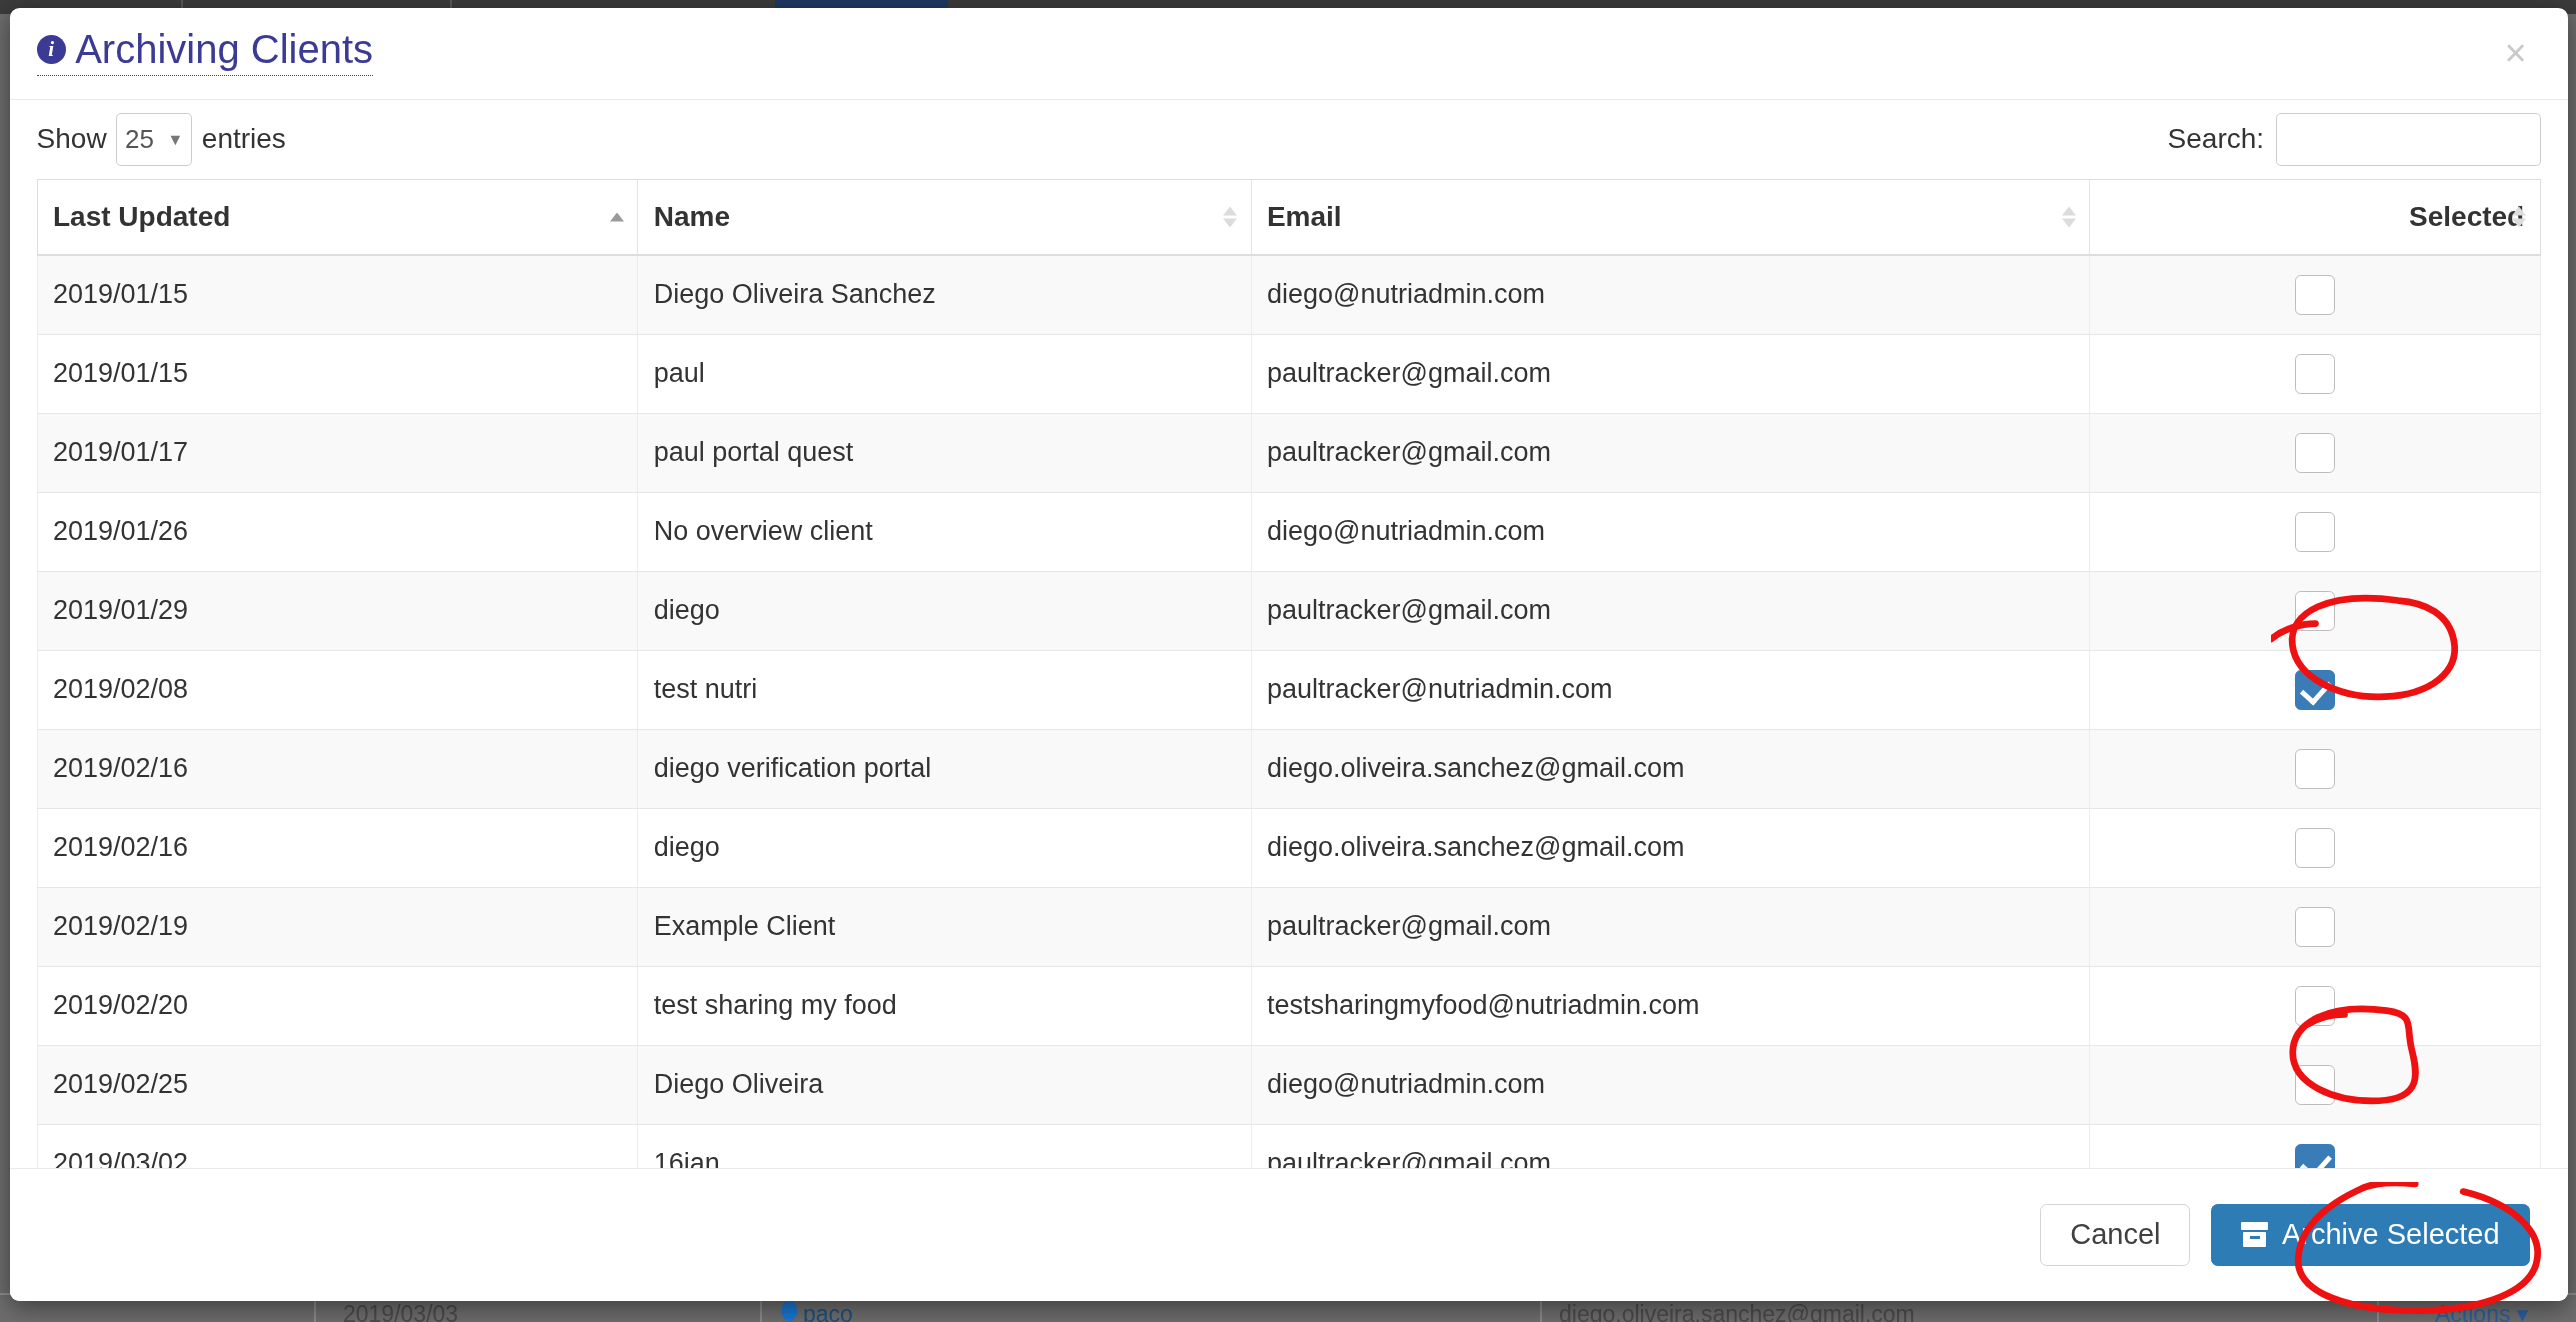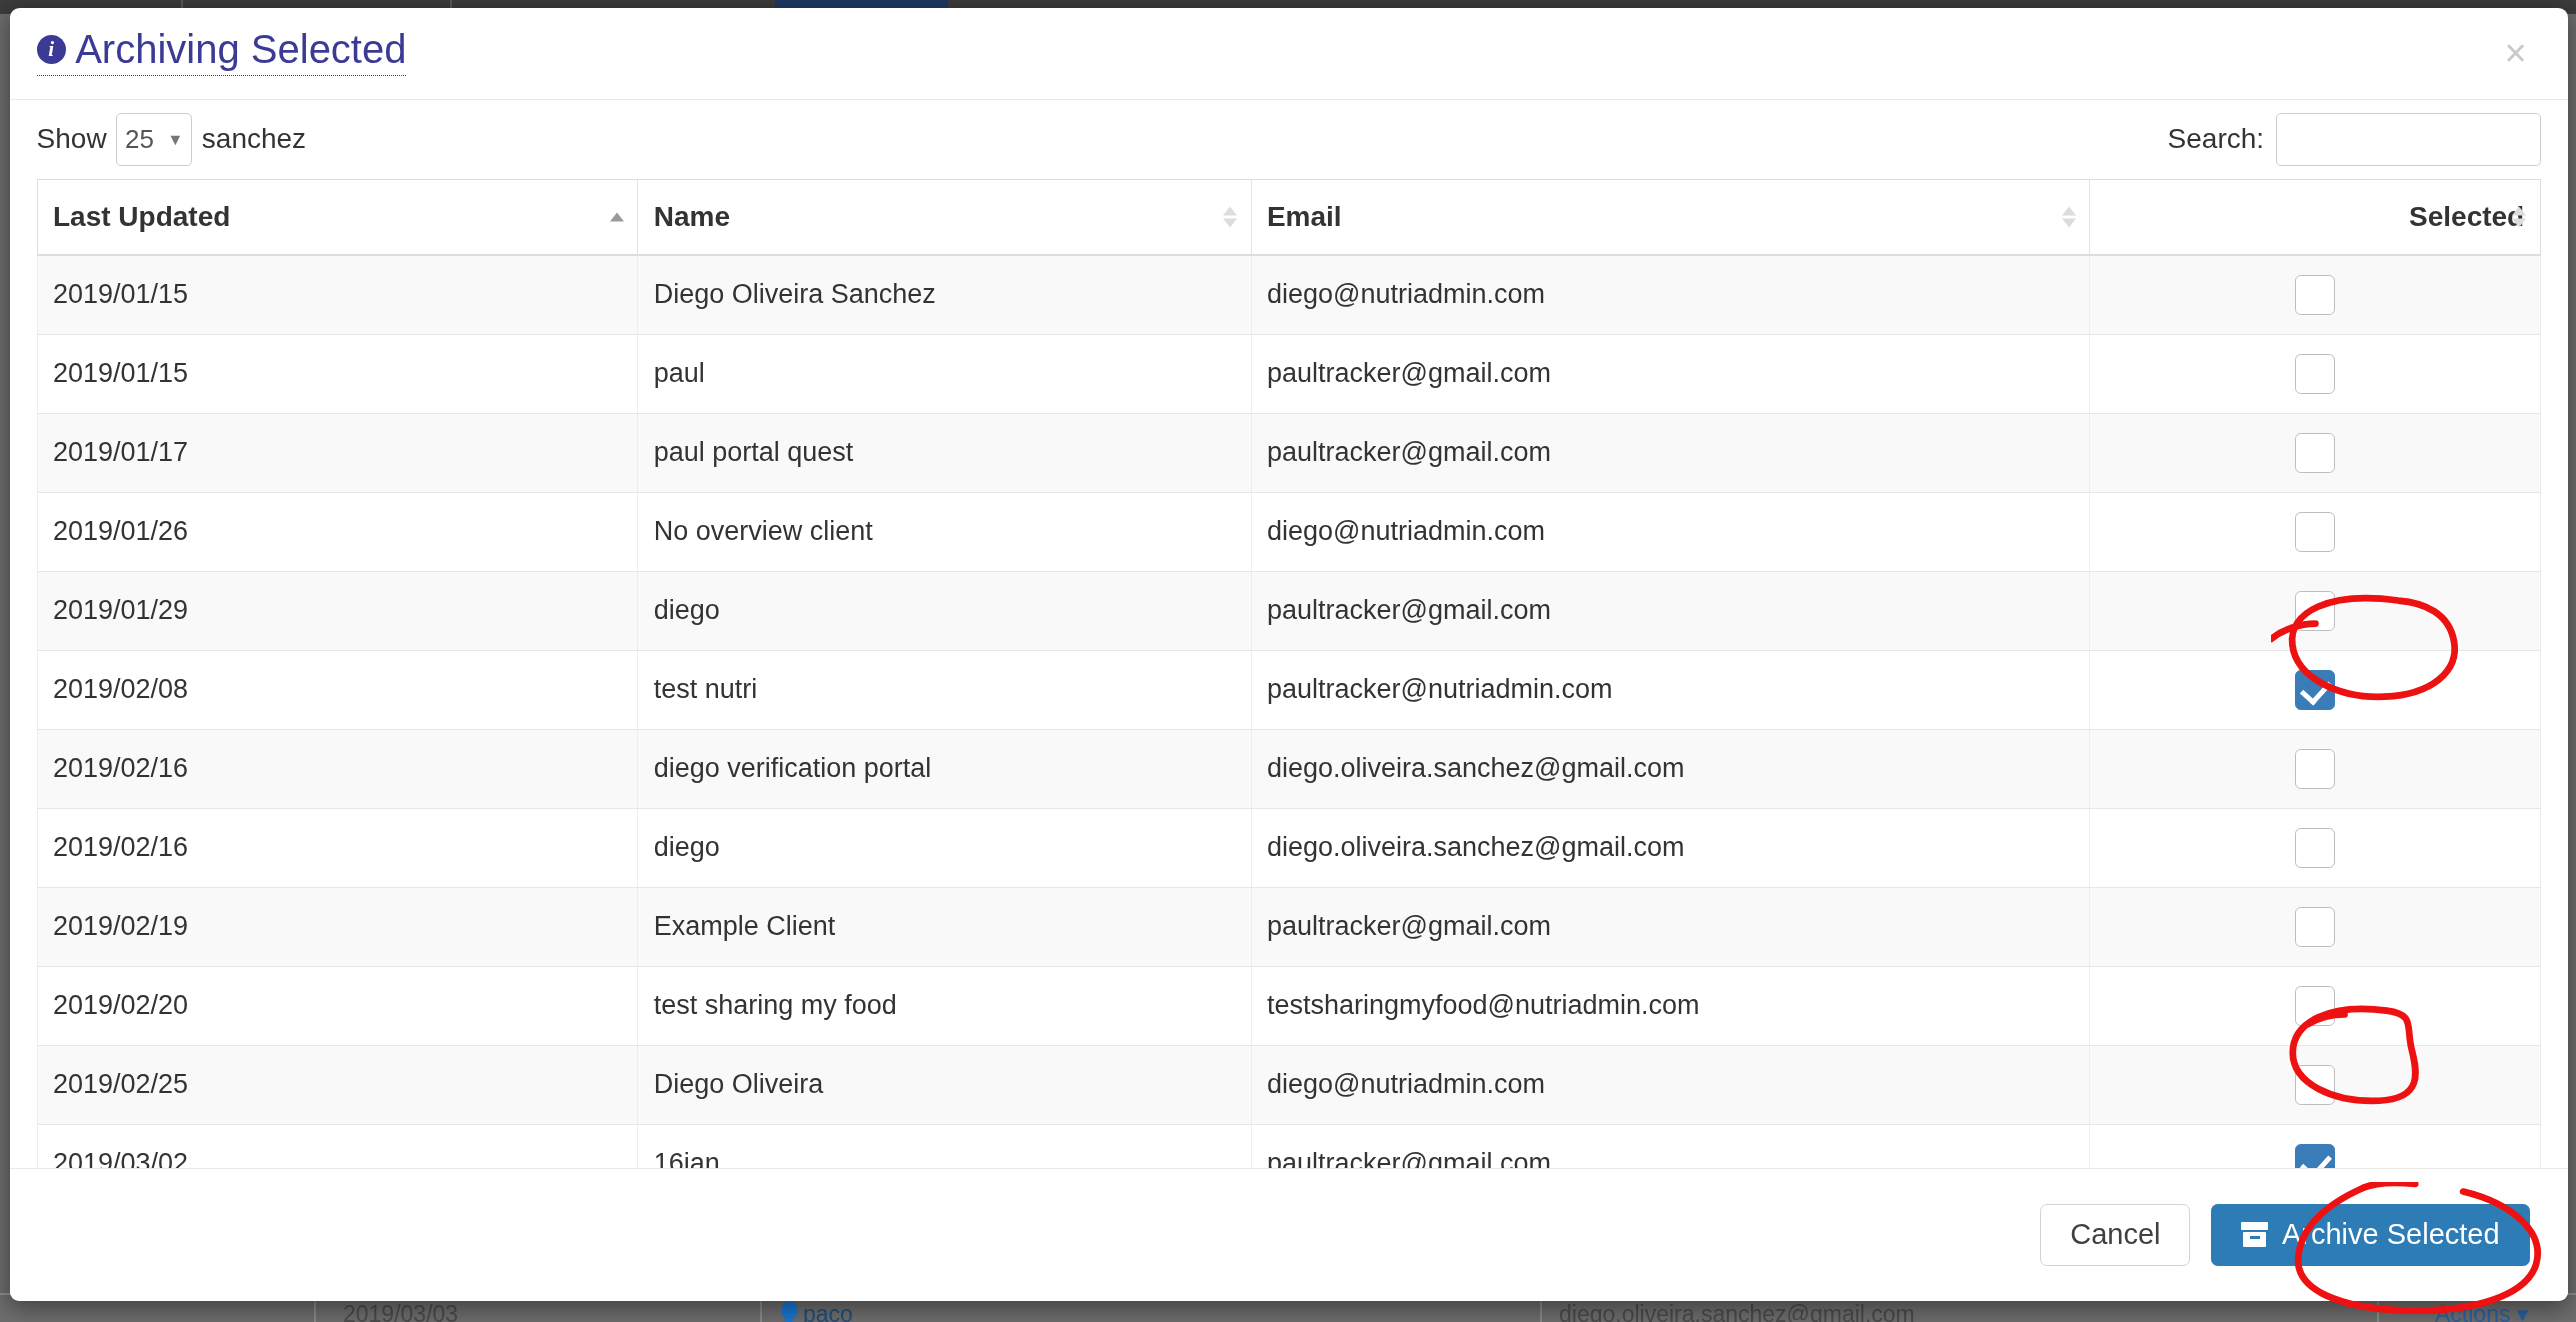--- a/index.html
+++ b/index.html
@@ -325,35 +325,35 @@
     <span class="bg-cell" style="left:1559px">diego.oliveira.sanchez@gmail.com</span>
     <span class="bg-cell bg-actions" style="left:2435px">Actions ▾</span>
   </div>
 </div>
 
 <div id="modal">
 
   <div class="modal-header">
     <div class="modal-title">
       <span class="info-icon">i</span>
-      <span>Archiving Selected</span>
+      <span>Archiving Clients</span>
     </div>
     <button class="close-btn">×</button>
   </div>
 
   <div class="modal-body">
 
     <div class="controls-row">
       <div class="length-control">
         <span>Show</span>
         <div class="length-select">
           <span>25</span>
           <span class="caret-down">▼</span>
         </div>
-        <span>sanchez</span>
+        <span>entries</span>
       </div>
 
       <div class="search-control">
         <span>Search:</span>
         <input class="search-input" type="text" placeholder="" style="">
       </div>
     </div>
 
     <table class="dt">
       <colgroup>

